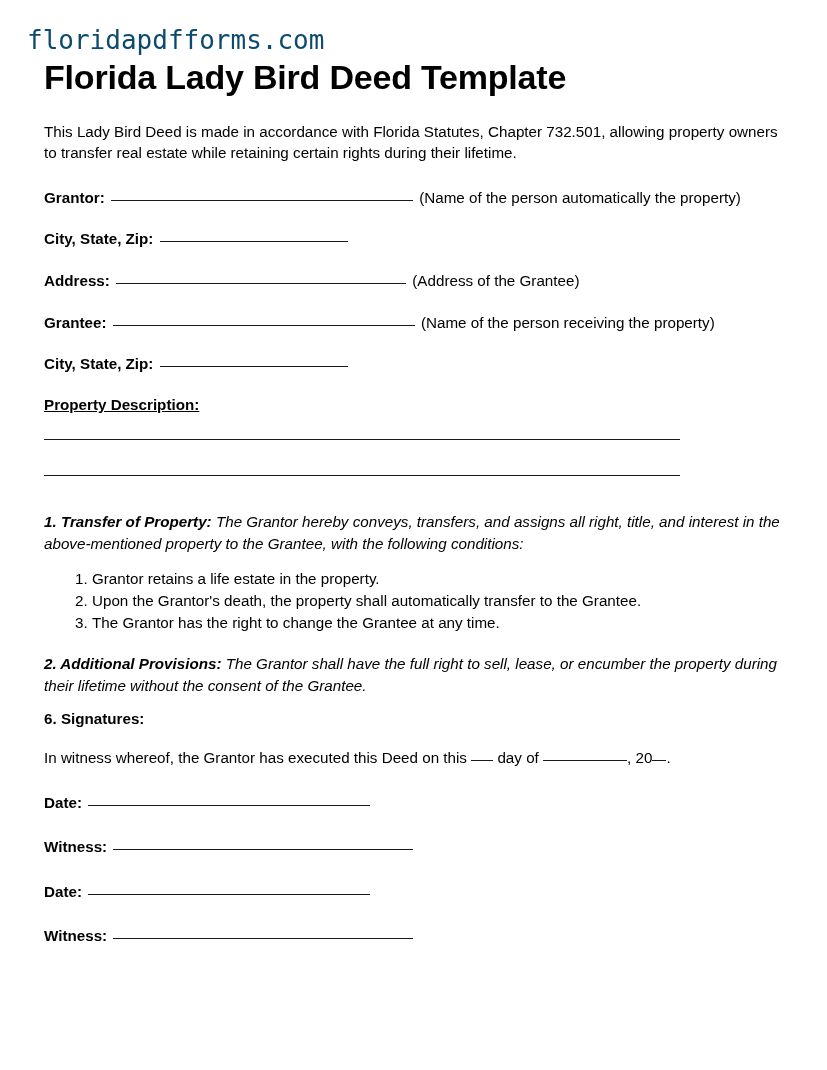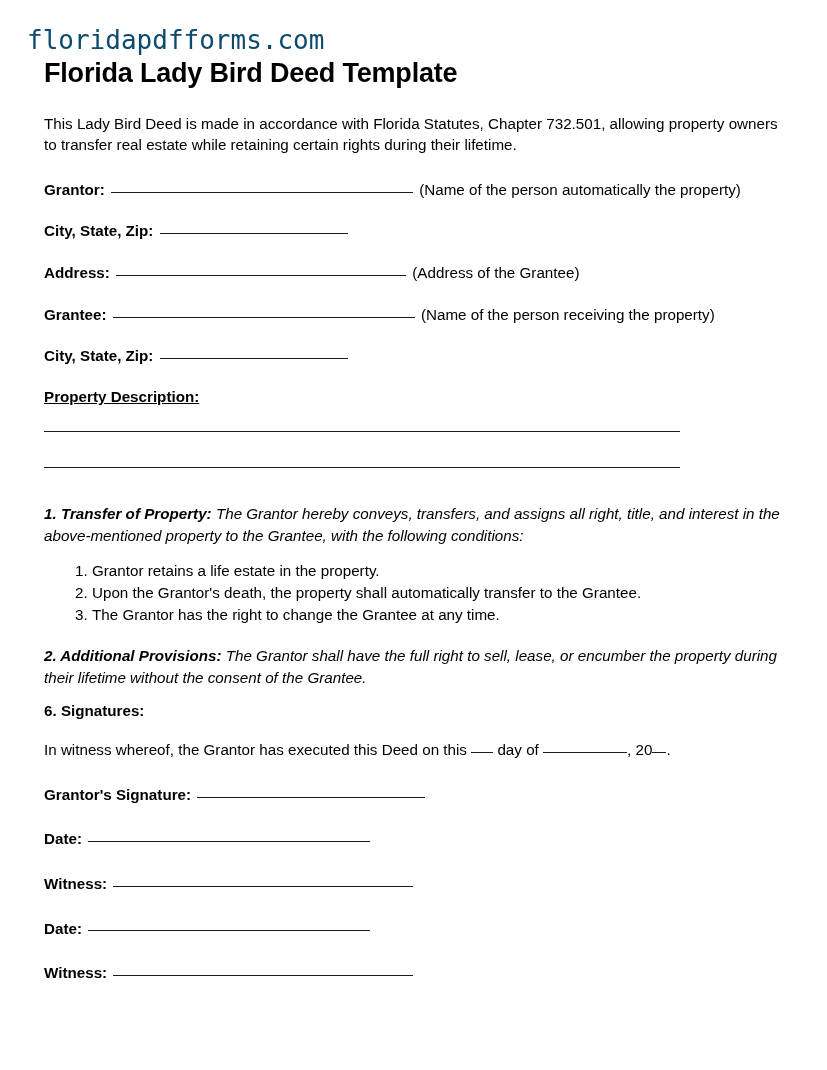--- a/index.html
+++ b/index.html
@@ -38,21 +38,21 @@
 
   
   .content {
     position: absolute;
     left: 44px;
     top: 58px;
     width: 742px;
   }
 
   .doc-title {
-    font-size: 27px;
+    font-size: 34px;
     font-weight: bold;
     line-height: 1.14;
     letter-spacing: -0.2px;
     margin: 0 0 24px 0;
   }
 
   .intro {
     font-size: 15.2px;
     line-height: 1.42;
     margin: 0 0 22px 0;
@@ -231,24 +231,20 @@
     <div class="sig-head">6. Signatures:</div>
 
     <p class="witness-para">
       <span>In witness whereof, the Grantor has executed this Deed on this</span>
       <span class="inline-blank-sm"></span>
       <span>day of</span>
       <span class="inline-blank-md"></span><span>,</span>
       <span>20</span><span class="inline-blank-xs"></span><span>.</span>
     </p>
 
-    <div class="sig-row">
-      <span class="field-label">Grantor's Signature:</span>
-      <span class="blank blank-sig"></span>
-    </div>
 
     <div class="sig-row">
       <span class="field-label">Date:</span>
       <span class="blank blank-date"></span>
     </div>
 
     <div class="sig-row">
       <span class="field-label">Witness:</span>
       <span class="blank blank-witness"></span>
     </div>

